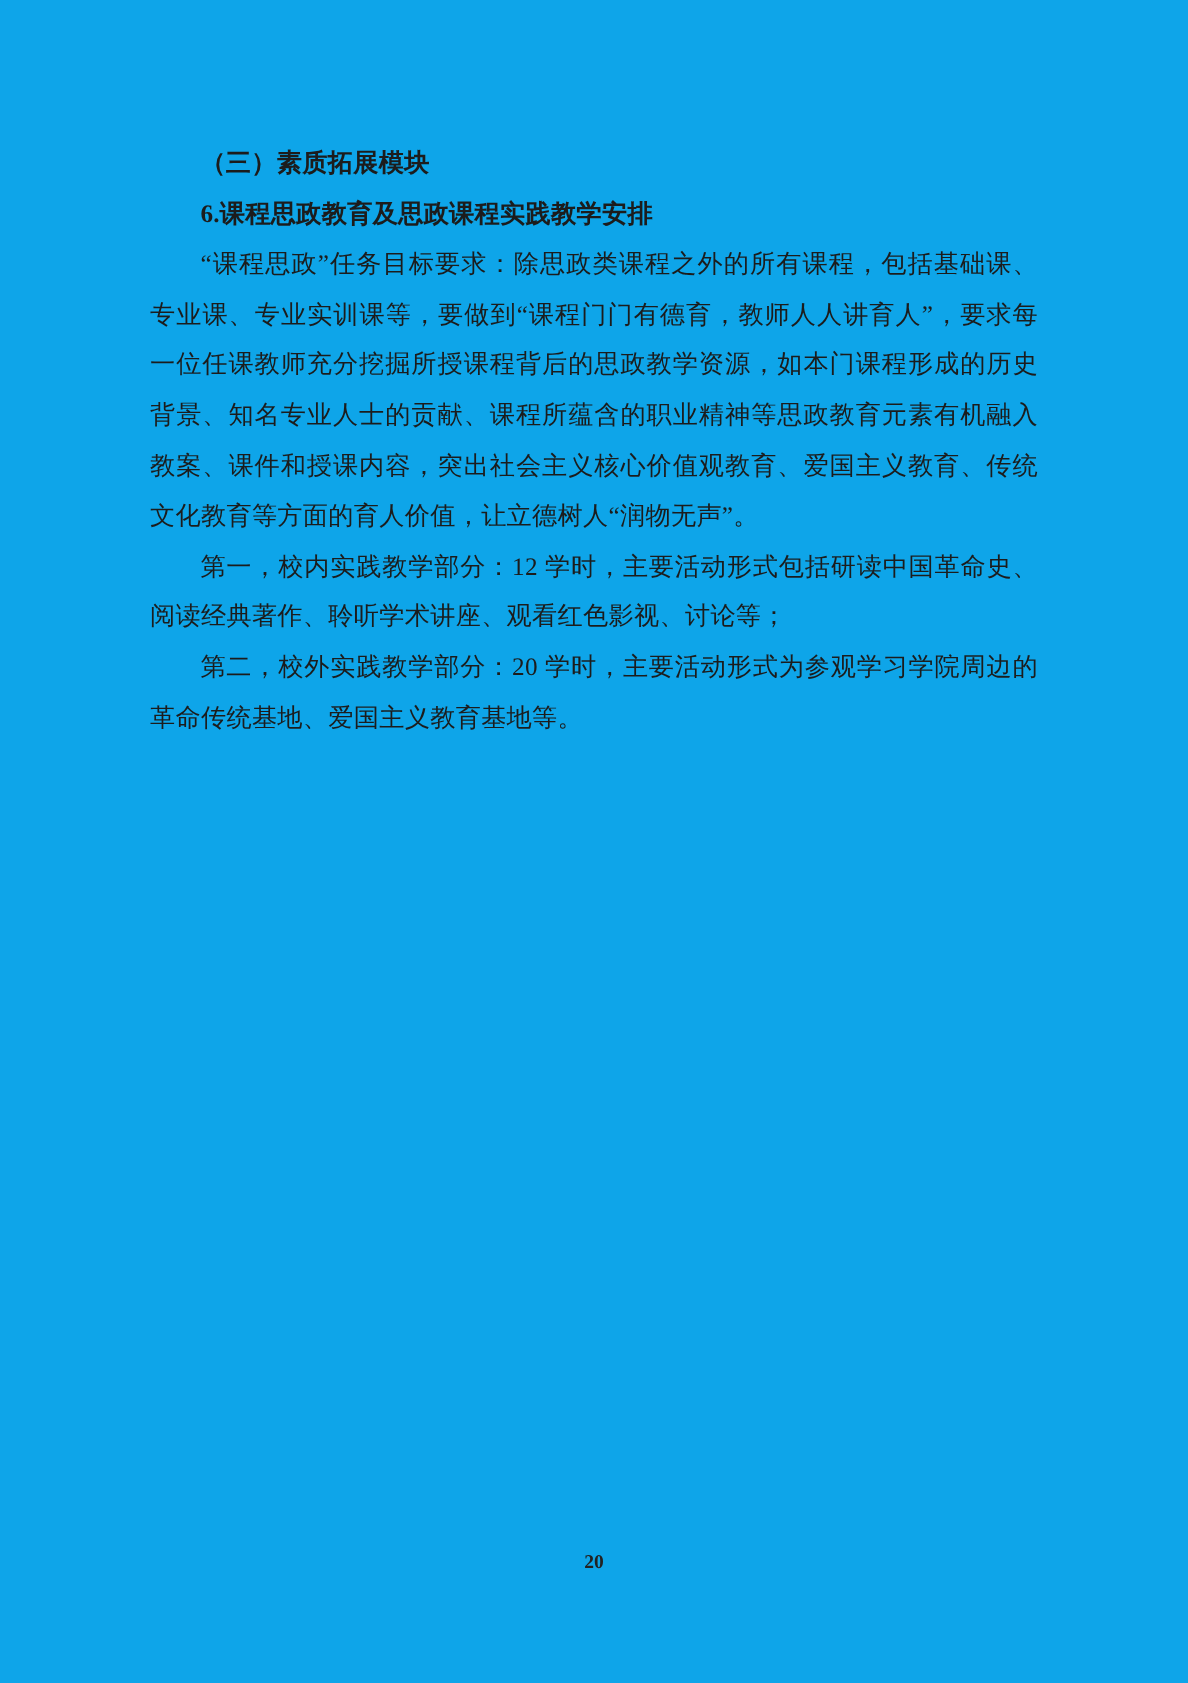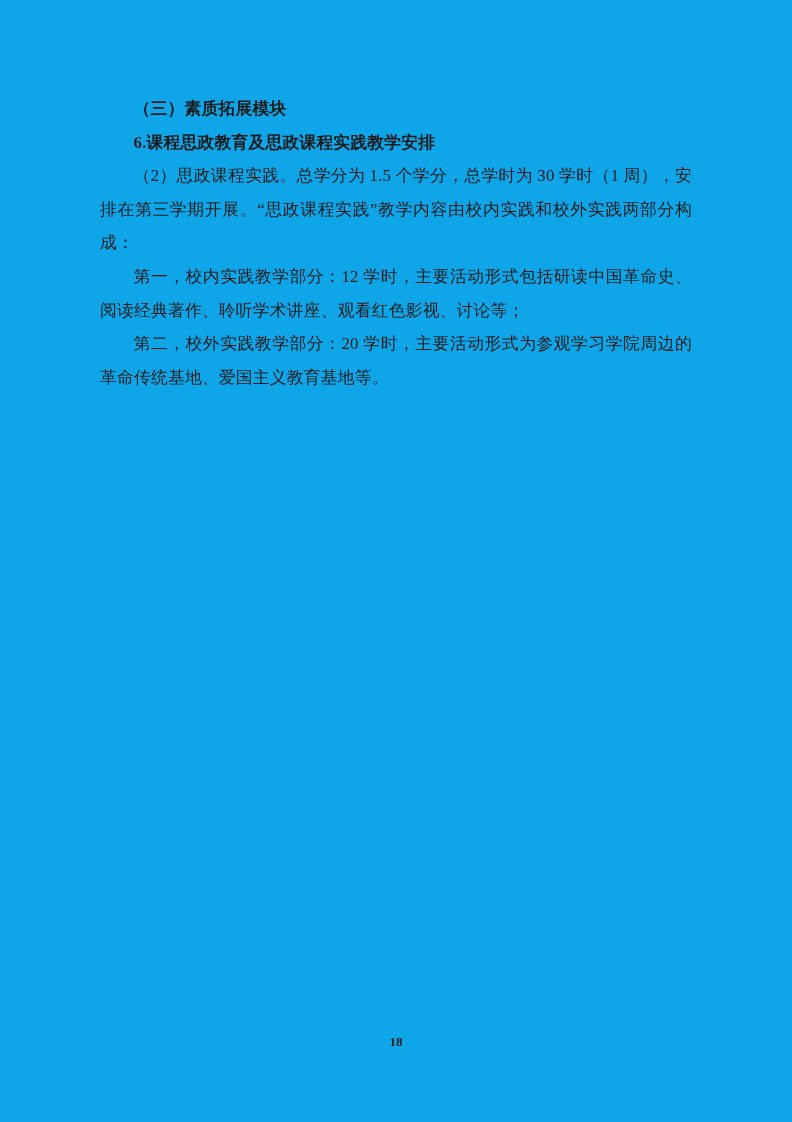--- a/index.html
+++ b/index.html
@@ -49,20 +49,20 @@
     color: #222222;
   }
 </style>
 </head>
 <body>
 
 <div class="page">
   <div class="content" id="content">
       <p class="para heading">（三）素质拓展模块</p>
       <p class="para heading">6.课程思政教育及思政课程实践教学安排</p>
-      <p class="para body">（2）思政课程实践。总学分为 1.5 个学分，总学时为 30 学时（1 周），安排在第三学期开展。“思政课程实践”教学内容由校内实践和校外实践两部分构成：</p>
+      <p class="para body">“课程思政”任务目标要求：除思政类课程之外的所有课程，包括基础课、专业课、专业实训课等，要做到“课程门门有德育，教师人人讲育人”，要求每一位任课教师充分挖掘所授课程背后的思政教学资源，如本门课程形成的历史背景、知名专业人士的贡献、课程所蕴含的职业精神等思政教育元素有机融入教案、课件和授课内容，突出社会主义核心价值观教育、爱国主义教育、传统文化教育等方面的育人价值，让立德树人“润物无声”。</p>
       <p class="para body">第一，校内实践教学部分：12 学时，主要活动形式包括研读中国革命史、阅读经典著作、聆听学术讲座、观看红色影视、讨论等；</p>
       <p class="para body">第二，校外实践教学部分：20 学时，主要活动形式为参观学习学院周边的革命传统基地、爱国主义教育基地等。</p>
     </div>
   <div class="footer">
-    <span class="page-number">18</span>
+    <span class="page-number">20</span>
   </div>
 </div>
 
 </body></html>

